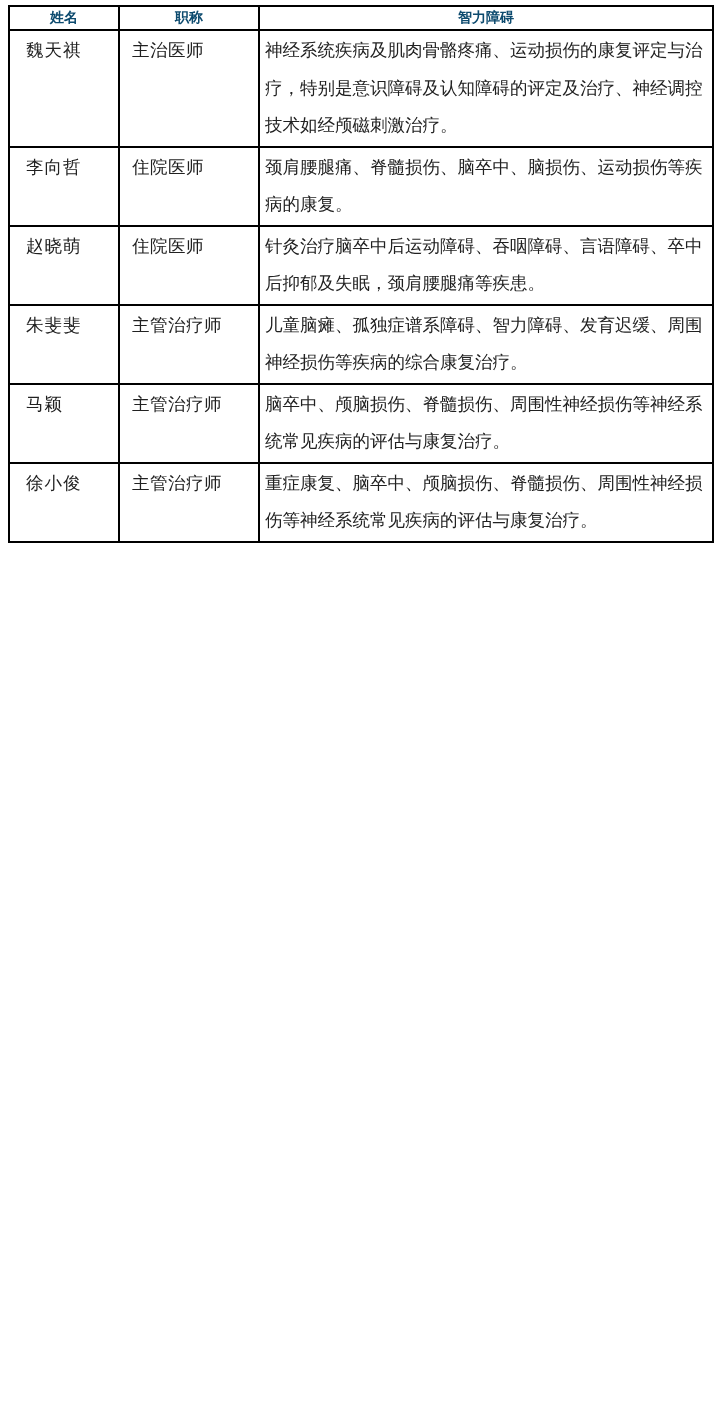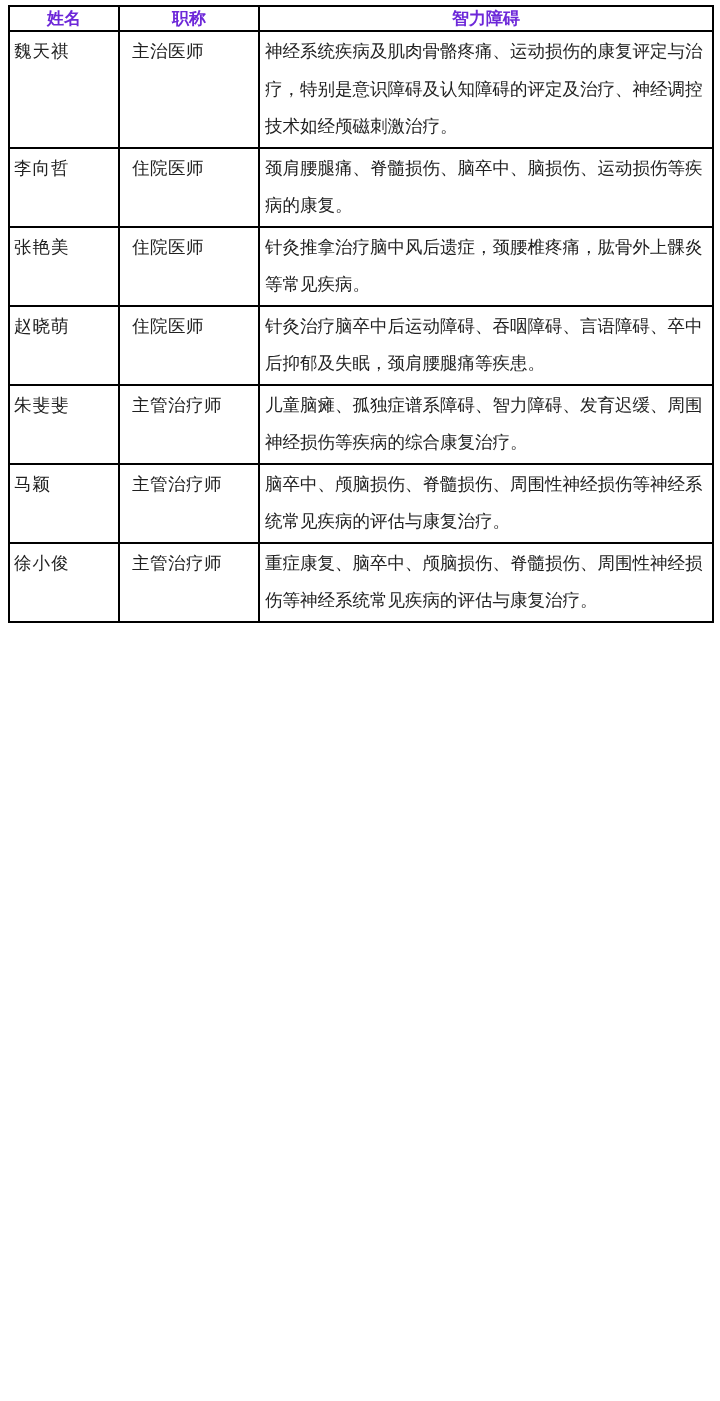--- a/index.html
+++ b/index.html
@@ -18,35 +18,35 @@
     table-layout: fixed;
     width: 704px;
     margin: 5px 8px 0 8px;
   }
   col.col-name  { width: 110px; }
   col.col-title { width: 140px; }
   col.col-spec  { width: 454px; }
   th, td { border: 2px solid #000000; }
   th {
     height: 24px;
-    font-size: 17px;
+    font-size: 14px;
     font-weight: bold;
     text-align: center;
     vertical-align: middle;
     padding: 0;
-    color: #6d28d9;
+    color: #0c4a6e;
   }
   td {
     font-size: 17.5px;
     line-height: 37.5px;
     vertical-align: top;
     padding: 1px 8px 1px 12px;
     color: #212121;
   }
-  td.c-name  { padding-left: 4px; letter-spacing: 1px; }
+  td.c-name  { padding-left: 16px; letter-spacing: 1px; }
   td.c-title { letter-spacing: 0.5px; }
   td.c-spec  { padding-left: 5px; white-space: pre-line; }
 </style>
 </head>
 <body>
 
 <div class="page">
   <table class="staff">
     <colgroup>
       <col class="col-name">
@@ -68,26 +68,20 @@
 疗，特别是意识障碍及认知障碍的评定及治疗、神经调控
 技术如经颅磁刺激治疗。</td>
       </tr>
       <tr>
         <td class="c-name">李向哲</td>
         <td class="c-title">住院医师</td>
         <td class="c-spec">颈肩腰腿痛、脊髓损伤、脑卒中、脑损伤、运动损伤等疾
 病的康复。</td>
       </tr>
       <tr>
-        <td class="c-name">张艳美</td>
-        <td class="c-title">住院医师</td>
-        <td class="c-spec">针灸推拿治疗脑中风后遗症，颈腰椎疼痛，肱骨外上髁炎
-等常见疾病。</td>
-      </tr>
-      <tr>
         <td class="c-name">赵晓萌</td>
         <td class="c-title">住院医师</td>
         <td class="c-spec">针灸治疗脑卒中后运动障碍、吞咽障碍、言语障碍、卒中
 后抑郁及失眠，颈肩腰腿痛等疾患。</td>
       </tr>
       <tr>
         <td class="c-name">朱斐斐</td>
         <td class="c-title">主管治疗师</td>
         <td class="c-spec">儿童脑瘫、孤独症谱系障碍、智力障碍、发育迟缓、周围
 神经损伤等疾病的综合康复治疗。</td>

